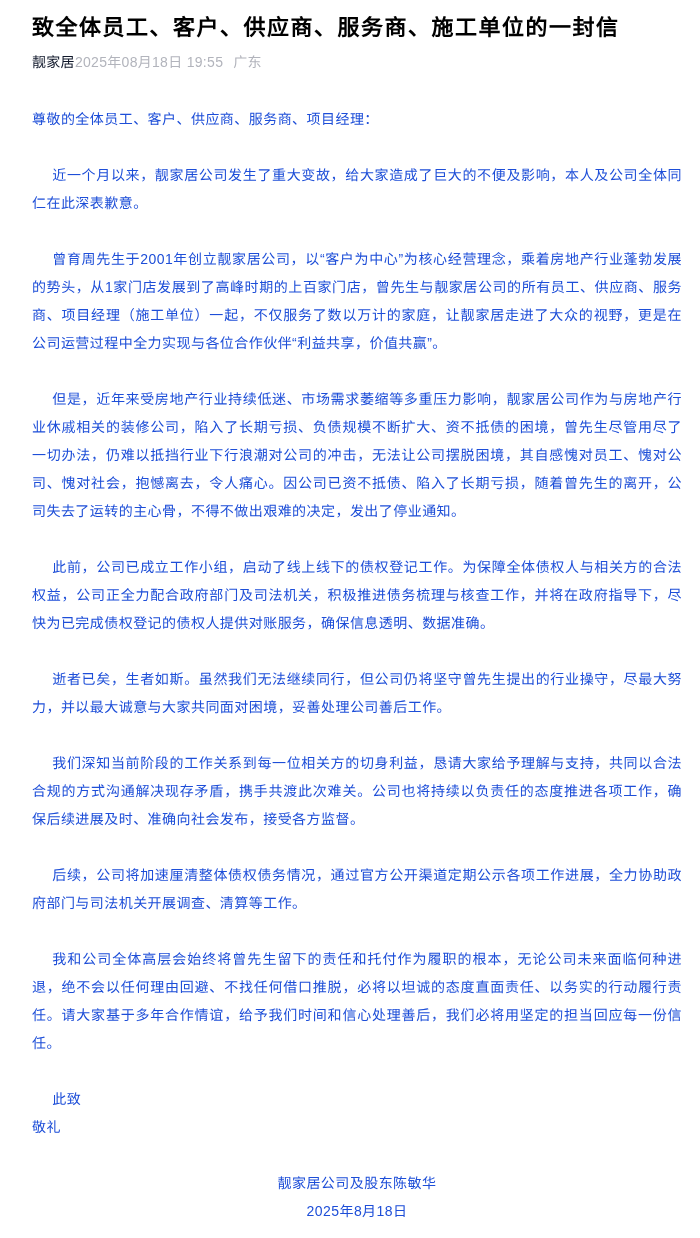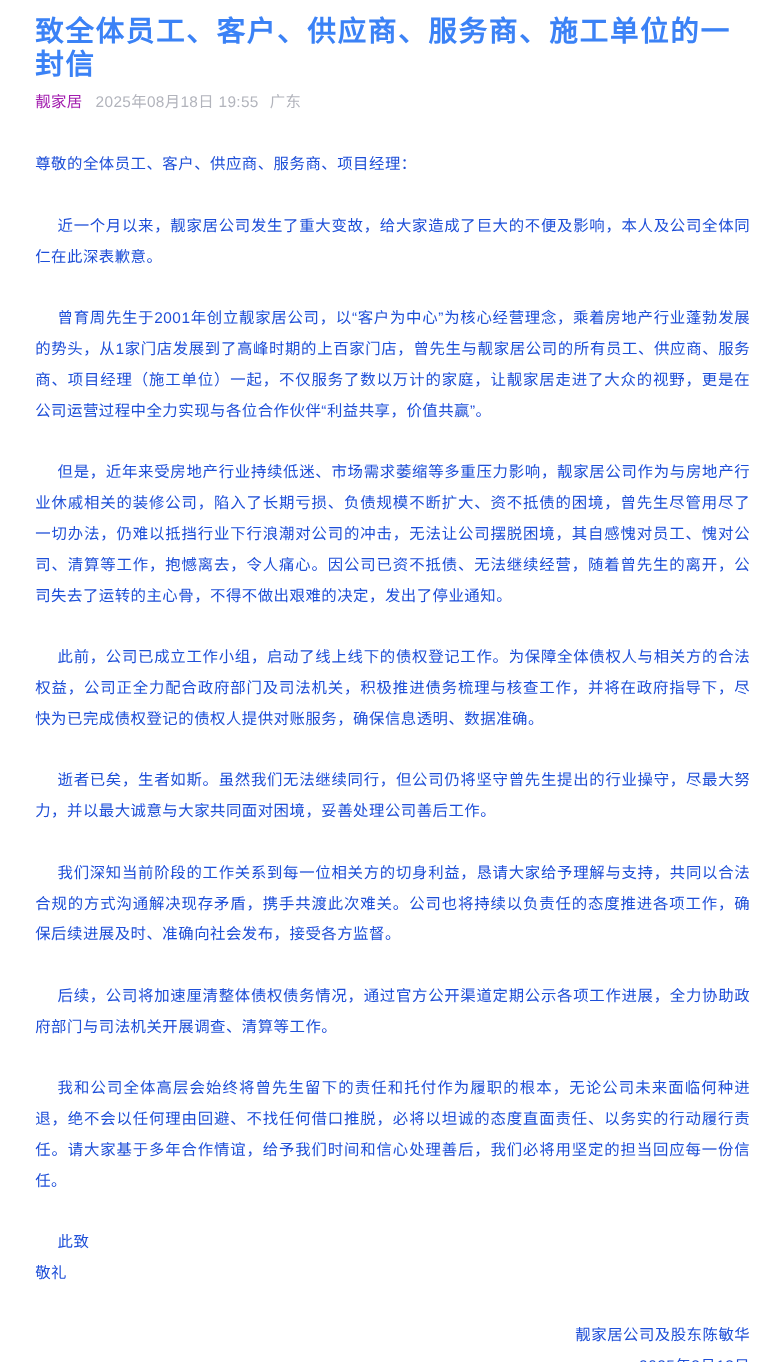--- a/index.html
+++ b/index.html
@@ -7,78 +7,77 @@
   body {
     width: 700px;
     min-height: 1238px;
     font-family: "Liberation Sans", "DejaVu Sans", sans-serif;
     -webkit-font-smoothing: antialiased;
   }
   .article {
     padding: 13px 18px 30px 32px;
   }
   .page-title {
-    font-size: 26px;
+    font-size: 22px;
     line-height: 30px;
     font-weight: 700;
-    color: #3b82f6;
+    color: #000000;
     letter-spacing: 1.5px;
     margin-bottom: 9px;
   }
   .meta {
     font-size: 14px;
     line-height: 20px;
     margin-bottom: 33px;
     letter-spacing: 0.3px;
   }
   .meta .account {
-    color: #a21caf;
-    margin-right: 12px;
+    color: #0f172a;
     cursor: pointer;
   }
   .meta .date {
     color: #b2b4bc;
     margin-right: 10px;
   }
   .meta .region {
     color: #b2b4bc;
     margin-top: 12px;
   }
   .content p {
     font-size: 14px;
     line-height: 28px;
     color: #1d4ed8;
     letter-spacing: 0.45px;
     text-align: justify;
     margin-bottom: 28px;
   }
   .content p.indent { text-indent: 1.45em; }
   .content p.no-gap { margin-bottom: 0; }
-  .content p.sig { text-align: right; }
+  .content p.sig { text-align: center; }
   .content p.sig-name { margin-bottom: 0; }
   .content p.sig-date { margin-bottom: 0; }
 </style>
 </head>
 <body>
 
 <div class="article">
 
   <h1 class="page-title">致全体员工、客户、供应商、服务商、施工单位的一封信</h1>
 
   <div class="meta">
     <span class="account">靓家居</span><span class="date">2025年08月18日 19:55</span><span class="region">广东</span>
   </div>
 
   <div class="content">
 
     <p>尊敬的全体员工、客户、供应商、服务商、项目经理：</p>
 
     <p class="indent">近一个月以来，靓家居公司发生了重大变故，给大家造成了巨大的不便及影响，本人及公司全体同仁在此深表歉意。</p>
     <p class="indent">曾育周先生于2001年创立靓家居公司，以“客户为中心”为核心经营理念，乘着房地产行业蓬勃发展的势头，从1家门店发展到了高峰时期的上百家门店，曾先生与靓家居公司的所有员工、供应商、服务商、项目经理（施工单位）一起，不仅服务了数以万计的家庭，让靓家居走进了大众的视野，更是在公司运营过程中全力实现与各位合作伙伴“利益共享，价值共赢”。</p>
-    <p class="indent">但是，近年来受房地产行业持续低迷、市场需求萎缩等多重压力影响，靓家居公司作为与房地产行业休戚相关的装修公司，陷入了长期亏损、负债规模不断扩大、资不抵债的困境，曾先生尽管用尽了一切办法，仍难以抵挡行业下行浪潮对公司的冲击，无法让公司摆脱困境，其自感愧对员工、愧对公司、清算等工作，抱憾离去，令人痛心。因公司已资不抵债、无法继续经营，随着曾先生的离开，公司失去了运转的主心骨，不得不做出艰难的决定，发出了停业通知。</p>
+    <p class="indent">但是，近年来受房地产行业持续低迷、市场需求萎缩等多重压力影响，靓家居公司作为与房地产行业休戚相关的装修公司，陷入了长期亏损、负债规模不断扩大、资不抵债的困境，曾先生尽管用尽了一切办法，仍难以抵挡行业下行浪潮对公司的冲击，无法让公司摆脱困境，其自感愧对员工、愧对公司、愧对社会，抱憾离去，令人痛心。因公司已资不抵债、陷入了长期亏损，随着曾先生的离开，公司失去了运转的主心骨，不得不做出艰难的决定，发出了停业通知。</p>
     <p class="indent">此前，公司已成立工作小组，启动了线上线下的债权登记工作。为保障全体债权人与相关方的合法权益，公司正全力配合政府部门及司法机关，积极推进债务梳理与核查工作，并将在政府指导下，尽快为已完成债权登记的债权人提供对账服务，确保信息透明、数据准确。</p>
     <p class="indent">逝者已矣，生者如斯。虽然我们无法继续同行，但公司仍将坚守曾先生提出的行业操守，尽最大努力，并以最大诚意与大家共同面对困境，妥善处理公司善后工作。</p>
     <p class="indent">我们深知当前阶段的工作关系到每一位相关方的切身利益，恳请大家给予理解与支持，共同以合法合规的方式沟通解决现存矛盾，携手共渡此次难关。公司也将持续以负责任的态度推进各项工作，确保后续进展及时、准确向社会发布，接受各方监督。</p>
     <p class="indent">后续，公司将加速厘清整体债权债务情况，通过官方公开渠道定期公示各项工作进展，全力协助政府部门与司法机关开展调查、清算等工作。</p>
     <p class="indent">我和公司全体高层会始终将曾先生留下的责任和托付作为履职的根本，无论公司未来面临何种进退，绝不会以任何理由回避、不找任何借口推脱，必将以坦诚的态度直面责任、以务实的行动履行责任。请大家基于多年合作情谊，给予我们时间和信心处理善后，我们必将用坚定的担当回应每一份信任。</p>
 
     <p class="indent no-gap">此致</p>
     <p>敬礼</p>
 
     <p class="sig sig-name">靓家居公司及股东陈敏华</p>

